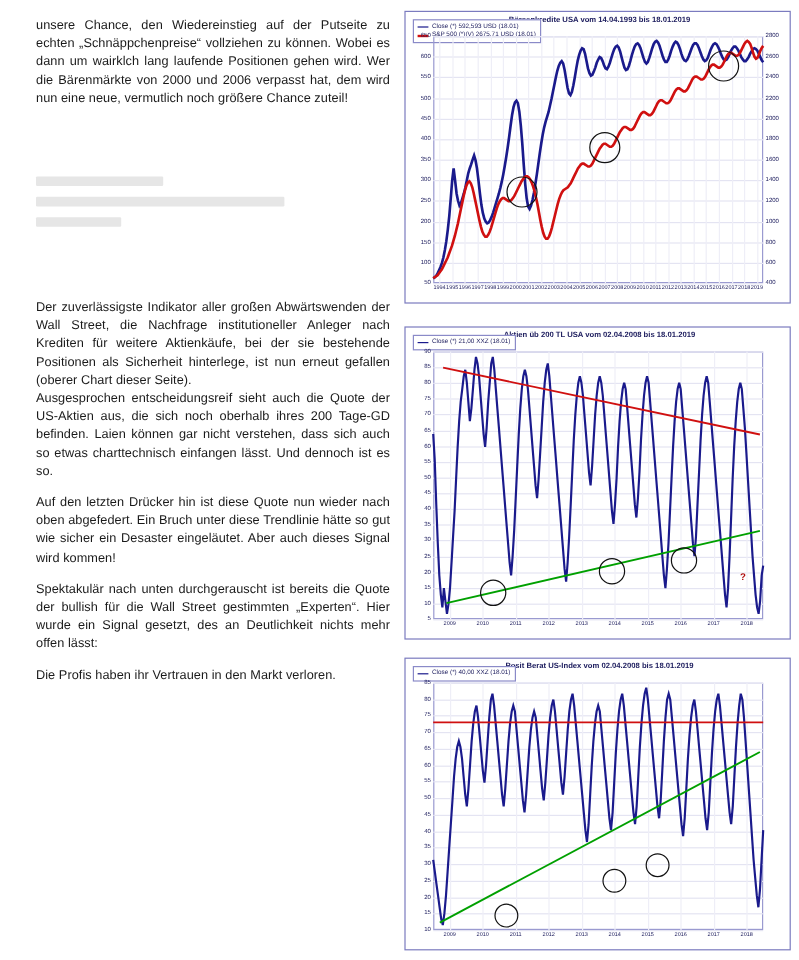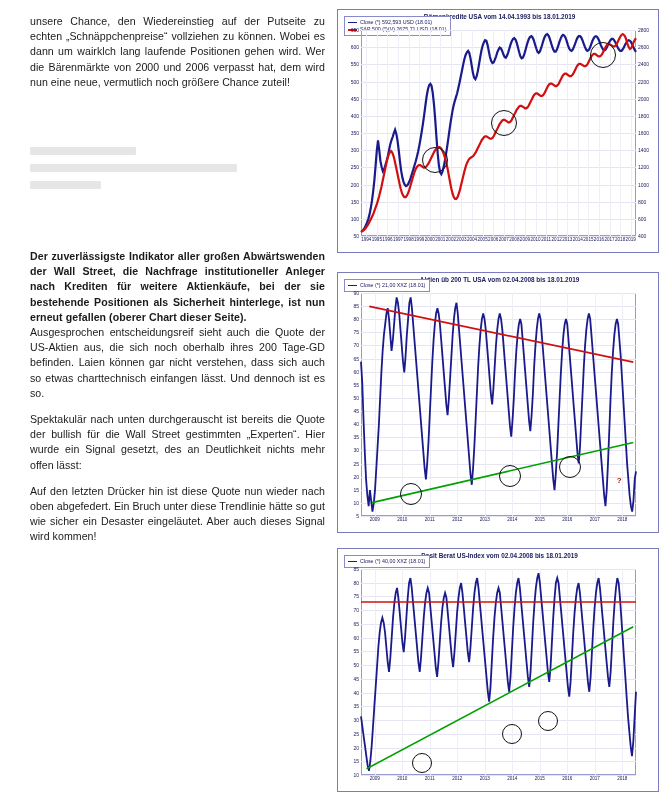--- a/index.html
+++ b/index.html
@@ -30,21 +30,21 @@
     width: 295px;
   }
   .para {
     font-size: 10.6px;
     line-height: 15.2px;
     color: #1a1a1a;
     text-align: justify;
     margin: 0 0 11px 0;
     letter-spacing: 0.05px;
   }
-  .para.tight { margin-bottom: 0; font-weight: bold; }
+  .para.tight { margin-bottom: 0; }
   .heading {
     font-size: 10.8px;
     font-weight: bold;
     color: #111111;
     margin: 0 0 13px 0;
   }
   .ghost-bar {
     background: #e6e6e6;
     height: 8px;
     margin-bottom: 9px;
@@ -165,22 +165,23 @@
       <p class="para">unsere Chance, den Wiedereinstieg auf der Putseite zu echten „Schnäppchenpreise“ vollziehen zu können. Wobei es dann um wairklch lang laufende Positionen gehen wird. Wer die Bärenmärkte von 2000 und 2006 verpasst hat, dem wird nun eine neue, vermutlich noch größere Chance zuteil!</p>
       <div style="height:46px"></div>
       <div class="ghost-bar w1"></div>
       <div class="ghost-bar w2"></div>
       <div class="ghost-bar w3"></div>
     </div>
 
     <div class="blk-2">
       <p class="para tight">Der zuverlässigste Indikator aller großen Abwärtswenden der Wall Street, die Nachfrage institutioneller Anleger nach Krediten für weitere Aktienkäufe, bei der sie bestehende Positionen als Sicherheit hinterlege, ist nun erneut gefallen (oberer Chart dieser Seite).</p>
       <p class="para">Ausgesprochen entscheidungsreif sieht auch die Quote der US-Aktien aus, die sich noch oberhalb ihres 200 Tage-GD befinden. Laien können gar nicht verstehen, dass sich auch so etwas charttechnisch einfangen lässt. Und dennoch ist es so.</p>
+      <p class="para">Auf den letzten Drücker hin ist diese Quote nun wieder nach oben abgefedert. Ein Bruch unter diese Trendlinie hätte so gut wie sicher ein Desaster eingeläutet. Aber auch dieses Signal wird kommen!</p>
       <p class="para">Spektakulär nach unten durchgerauscht ist bereits die Quote der bullish für die Wall Street gestimmten „Experten“. Hier wurde ein Signal gesetzt, des an Deutlichkeit nichts mehr offen lässt:</p>
-      <p class="para">Auf den letzten Drücker hin ist diese Quote nun wieder nach oben abgefedert. Ein Bruch unter diese Trendlinie hätte so gut wie sicher ein Desaster eingeläutet. Aber auch dieses Signal wird kommen!</p>
+      <p class="para">Die Profis haben ihr Vertrauen in den Markt verloren.</p>
     </div>
   </div>
 
   <div class="chart-panel" id="chart1">
     <div class="chart-title">„Börsenkredite USA vom 14.04.1993 bis 18.01.2019</div>
     <div class="legend-box">
       <div class="legend-row">
         <span class="legend-swatch" style="background:#1a1a8c"></span>
         <span>Close (*)  592,593 USD (18.01)</span>
       </div>

